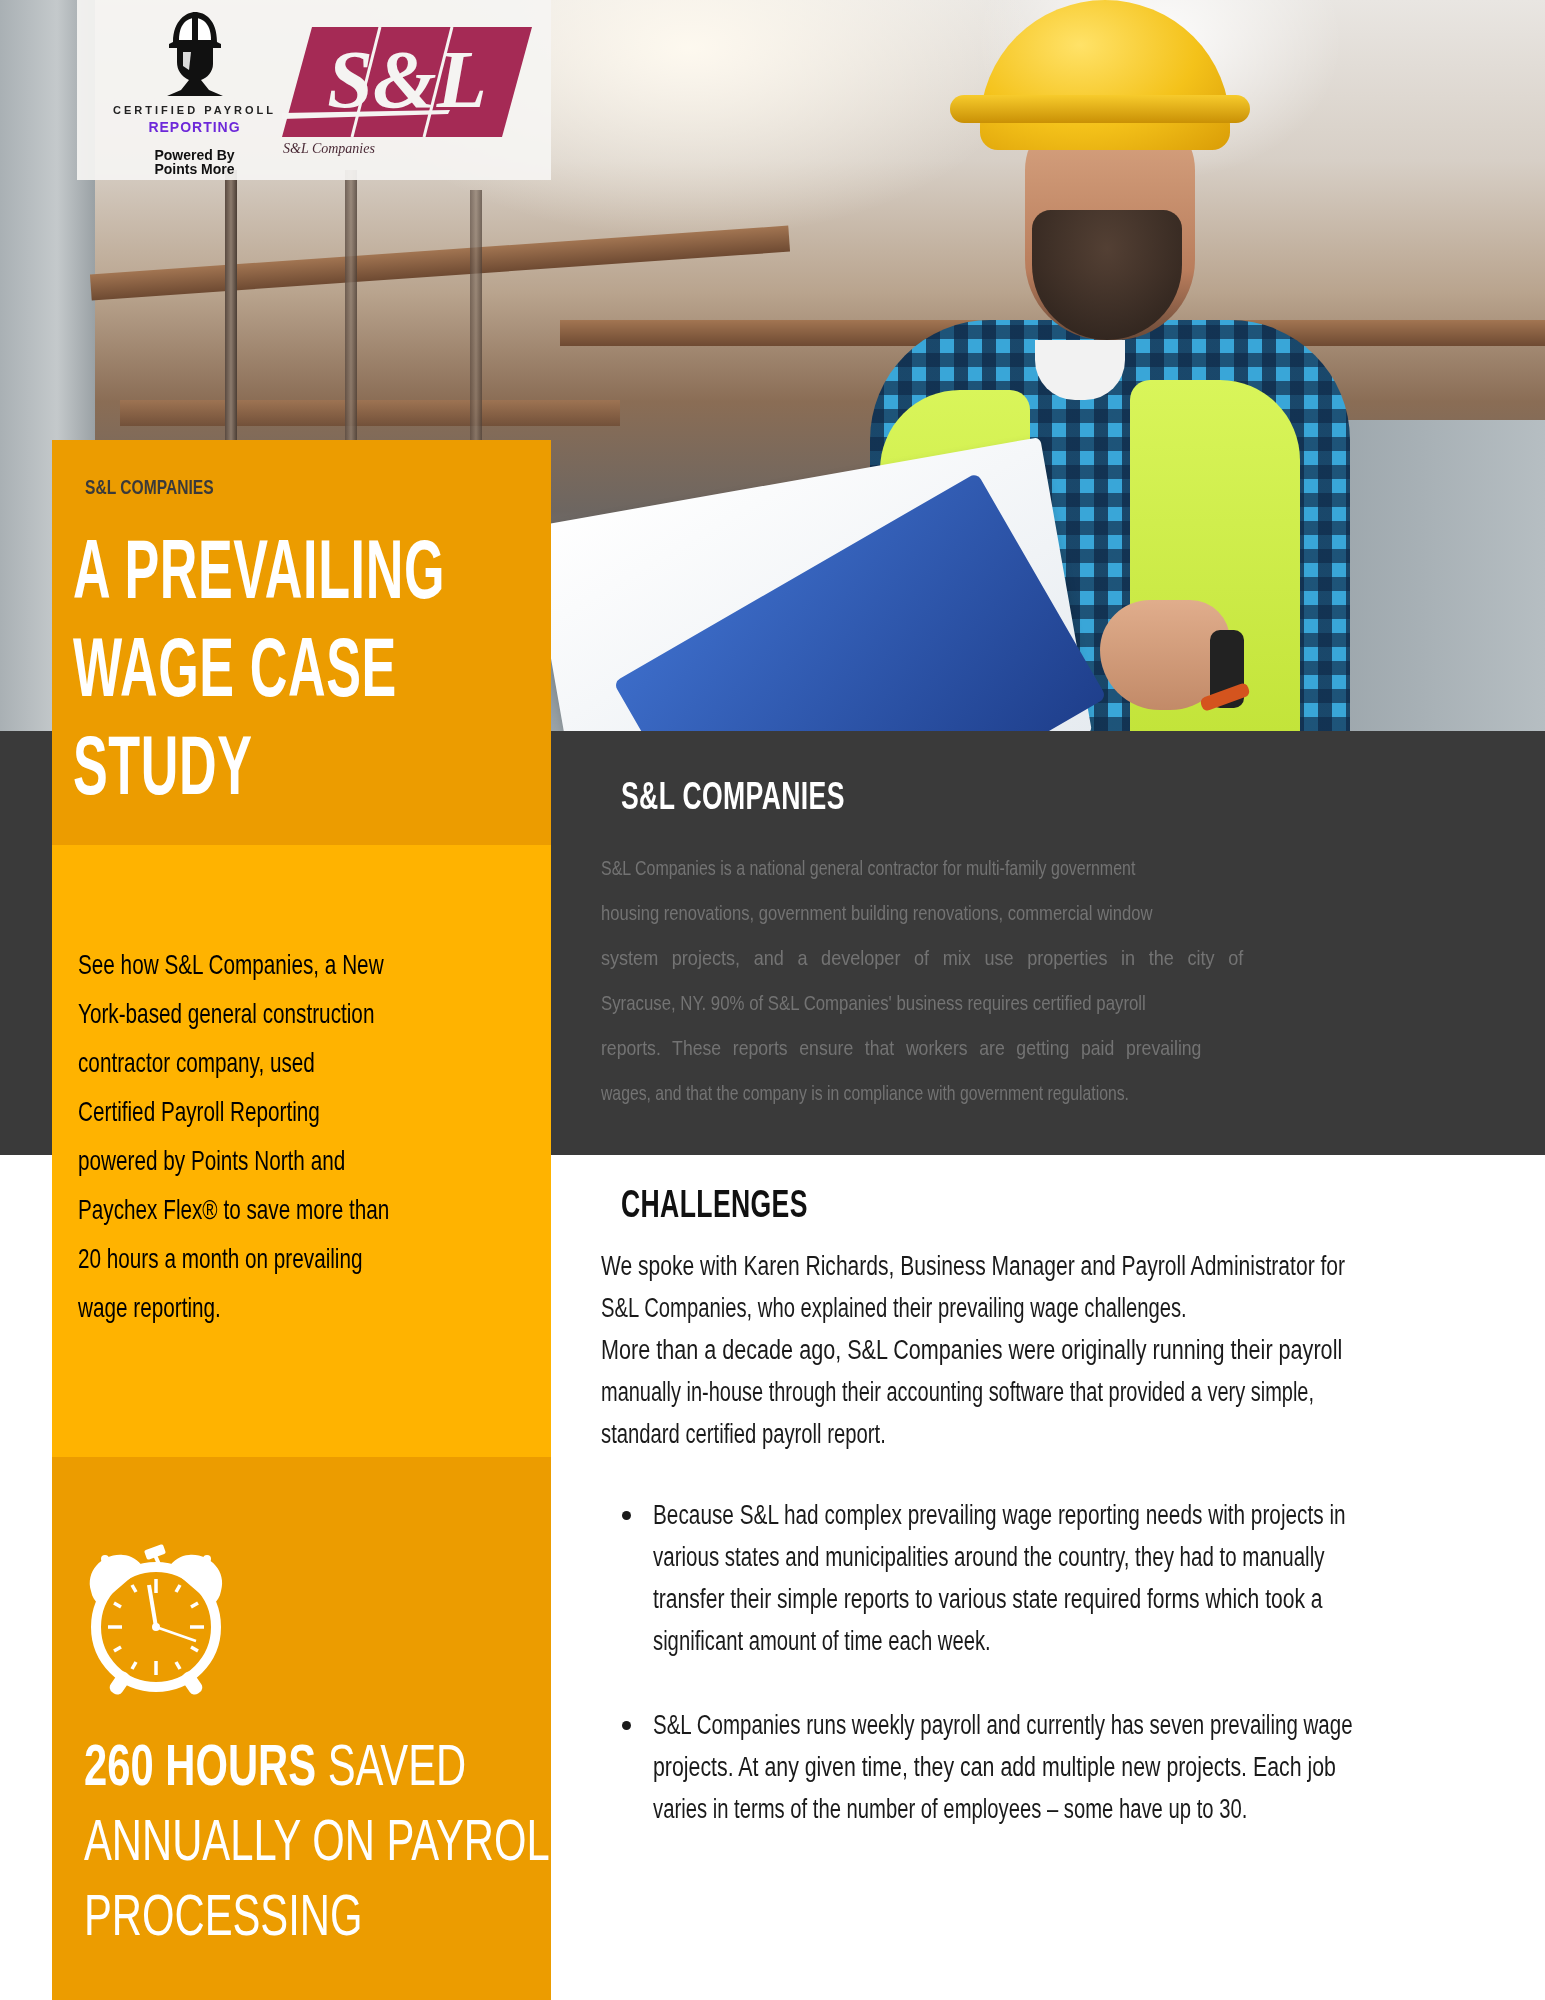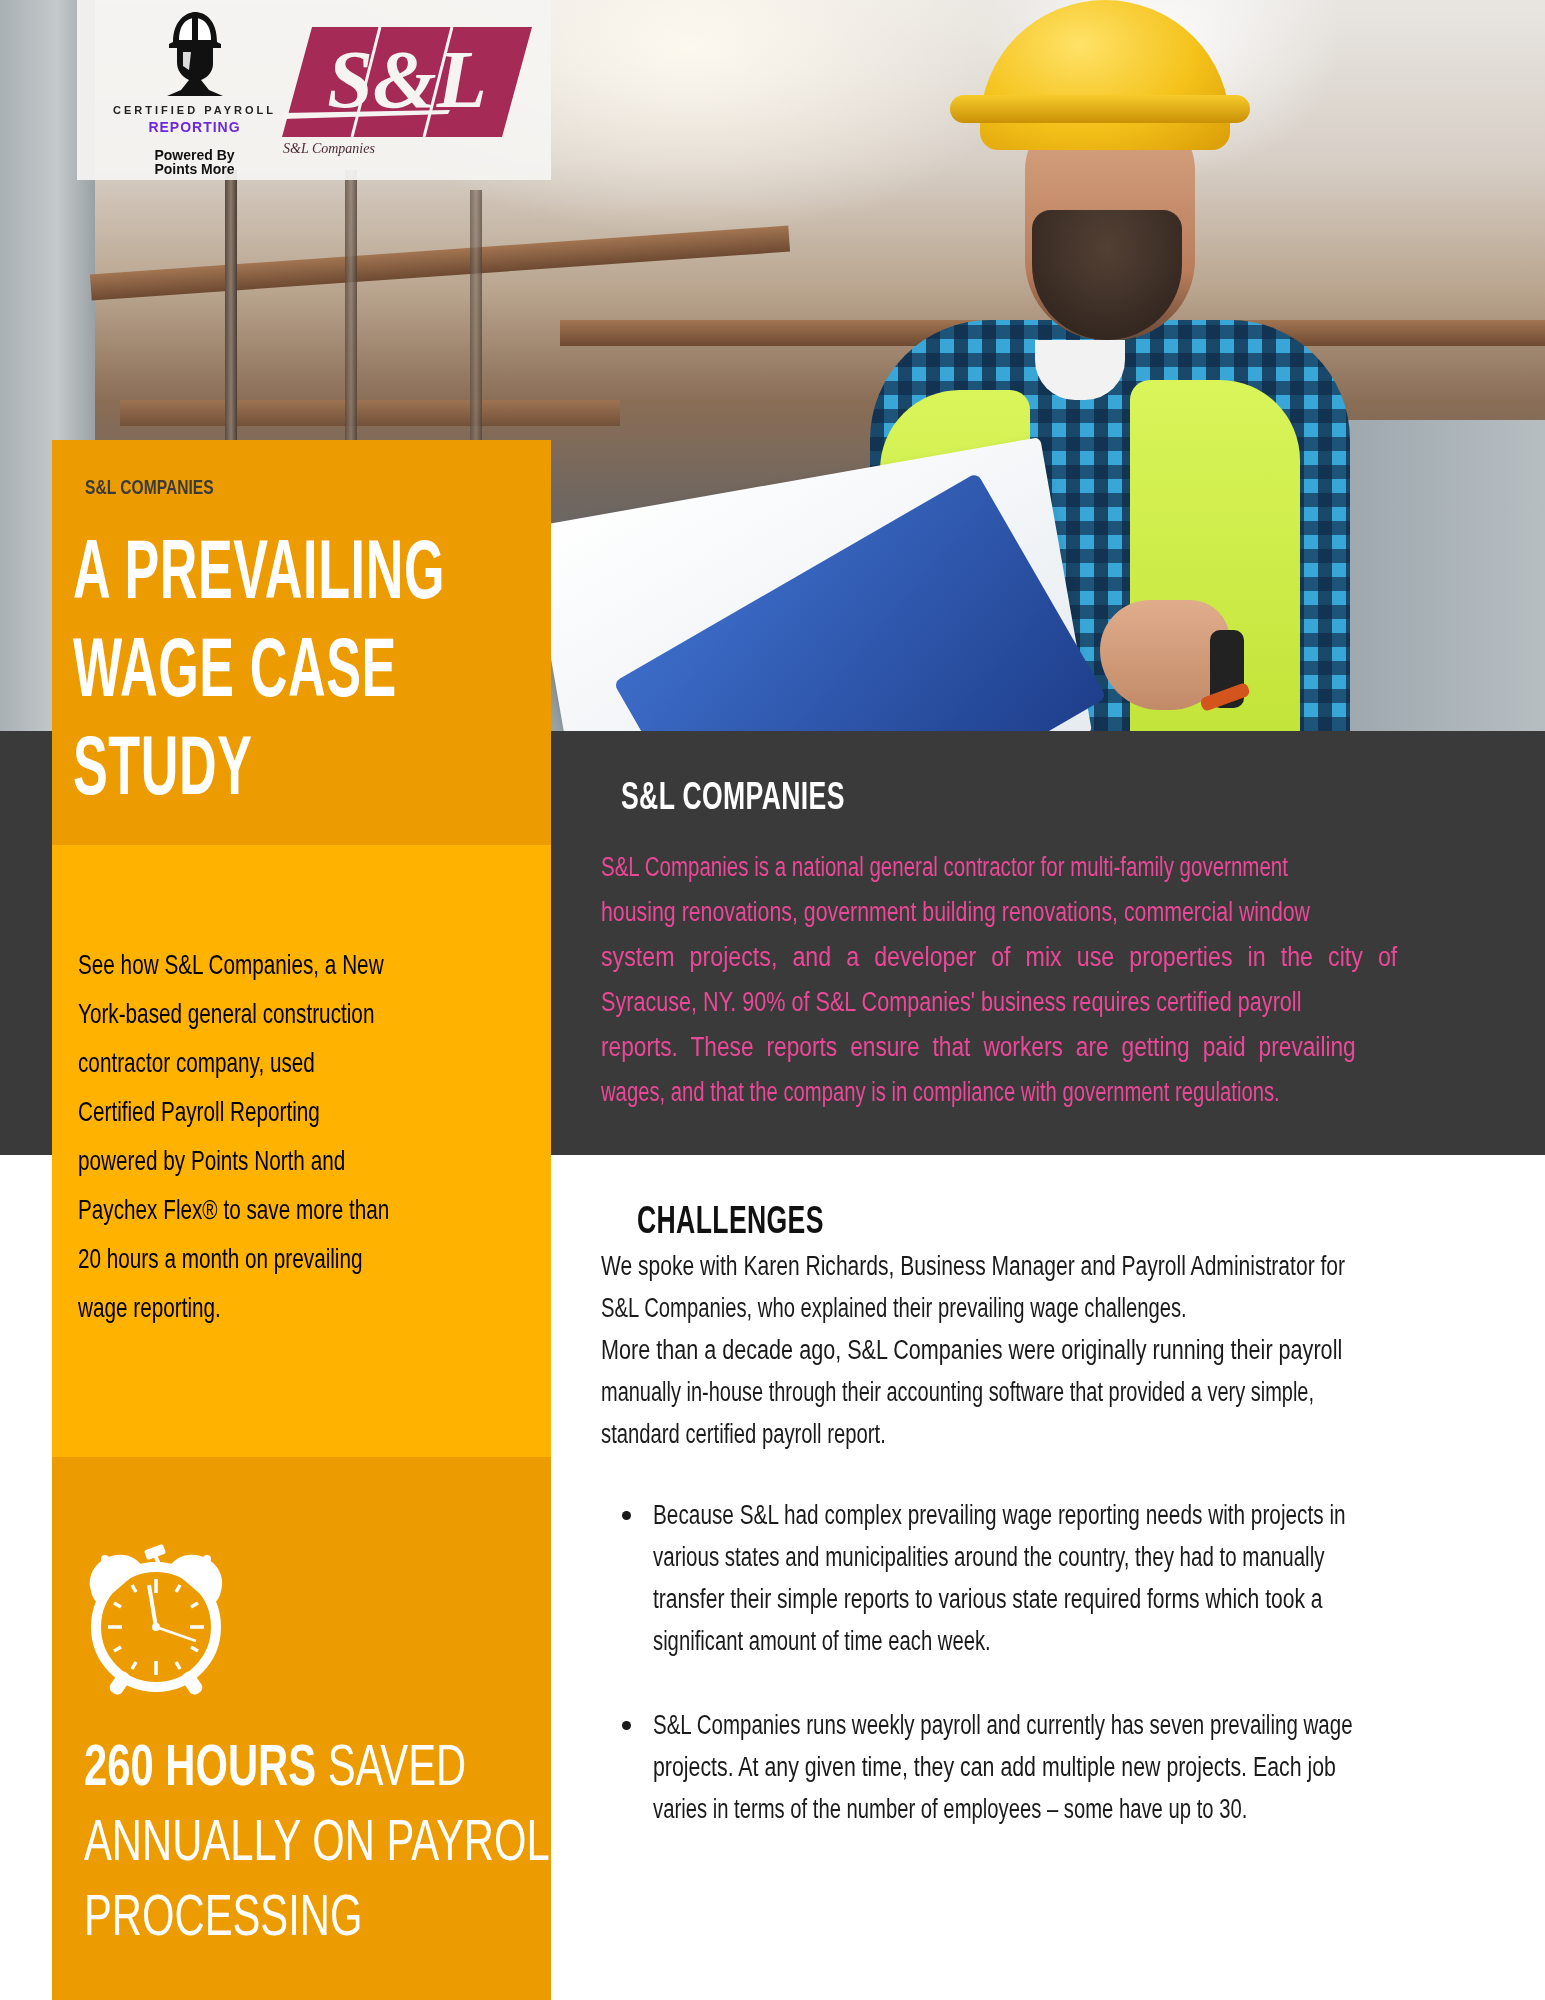--- a/index.html
+++ b/index.html
@@ -153,22 +153,22 @@
     .stat .condensed { display: block; transform: scaleX(0.72); }
     .stat .strong { font-weight: 700; }
     .stat .light  { font-weight: 400; }
 
     
     .h2 { font-weight: 700; font-size: 38px; letter-spacing: 0.5px; }
     .h2 .condensed { transform: scaleX(0.7); }
 
     .about-heading { left: 621px; top: 775px; color: #ffffff; }
     .about-body {
-      left: 601px; top: 845px; width: 876px; color: #ec4899;
-      font-size: 27px; line-height: 45px;
+      left: 601px; top: 845px; width: 876px; color: #737373;
+      font-size: 21px; line-height: 45px;
     }
     .line { display: block; white-space: nowrap; transform-origin: 0 0; }
 
     .challenges-heading { left: 621px; top: 1183px; color: #111111; }
     .challenges-body {
       left: 601px; top: 1245px; width: 876px; color: #1a1a1a;
       font-size: 27px; line-height: 42px;
     }
     .bullets { left: 618px; top: 1494px; width: 860px; color: #1a1a1a; font-size: 27px; line-height: 42px; }
     .bullet { position: relative; padding-left: 35px; margin-bottom: 42px; }
@@ -307,21 +307,21 @@
 
 <div class="abs about-body">
   <span class="line" style="transform:scaleX(0.76);">S&amp;L Companies is a national general contractor for multi-family government</span>
   <span class="line" style="transform:scaleX(0.79);">housing renovations, government building renovations, commercial window</span>
   <span class="line" style="transform:scaleX(0.86); word-spacing:10px;">system projects, and a developer of mix use properties in the city of</span>
   <span class="line" style="transform:scaleX(0.80);">Syracuse, NY.  90% of S&amp;L Companies' business requires certified payroll</span>
   <span class="line" style="transform:scaleX(0.84); word-spacing:8px;">reports. These reports ensure that workers are getting paid prevailing</span>
   <span class="line" style="transform:scaleX(0.75);">wages, and that the company is in compliance with government regulations.</span>
 </div>
 
-<h2 class="abs h2 challenges-heading" style="margin:16px;">
+<h2 class="abs h2 challenges-heading" style="margin:0;">
   <span class="condensed">CHALLENGES</span>
 </h2>
 
 <div class="abs challenges-body">
   <span class="line" style="transform:scaleX(0.78);">We spoke with Karen Richards, Business Manager and Payroll Administrator for</span>
   <span class="line" style="transform:scaleX(0.75);">S&amp;L Companies, who explained their prevailing wage challenges.</span>
   <span class="line" style="transform:scaleX(0.80);">More than a decade ago, S&amp;L Companies were originally running their payroll</span>
   <span class="line" style="transform:scaleX(0.74);">manually in-house through their accounting software that provided a very simple,</span>
   <span class="line" style="transform:scaleX(0.75);">standard certified payroll report.</span>
 </div>

